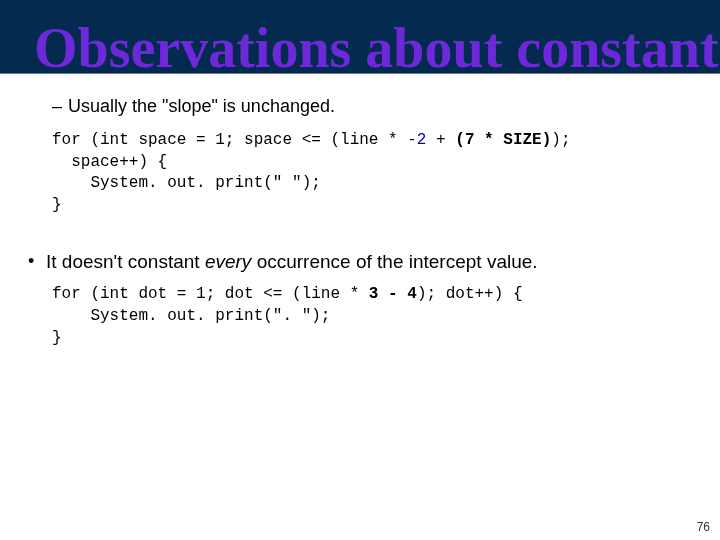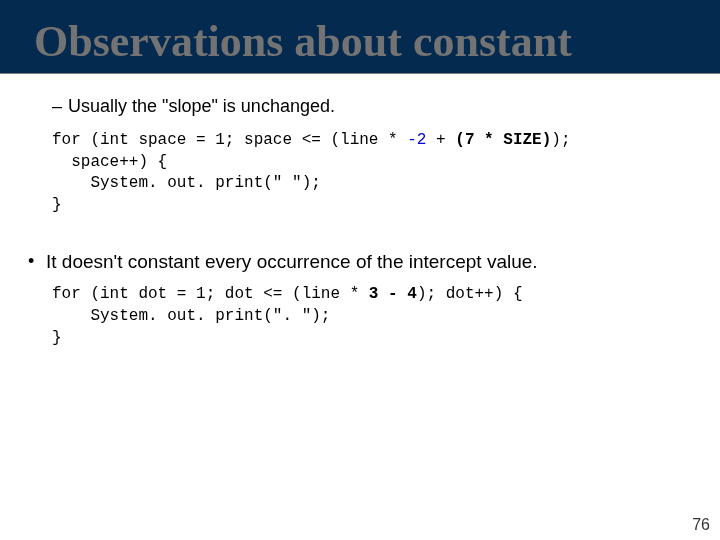--- a/index.html
+++ b/index.html
@@ -15,23 +15,23 @@
     top: 0; left: 0; right: 0;
     height: 74px;
     background: #042a4f;
     border-bottom: 1px solid #7a7a7a;
   }
   .title {
     position: absolute;
     left: 34px;
     top: 16px;
     font-family: "Times New Roman", Times, serif;
-    font-size: 44px;
+    font-size: 56px;
     font-weight: bold;
-    color: #737373;
+    color: #6d28d9;
     white-space: nowrap;
   }
   .content {
     position: absolute;
     top: 86px;
     left: 24px;
     right: 24px;
     font-size: 19px;
     line-height: 1.35;
   }
@@ -65,29 +65,29 @@
     font-size: 16px;
     white-space: pre;
     margin-left: 28px;
     margin-top: 10px;
     margin-bottom: 6px;
     line-height: 1.35;
   }
   .code-b { font-weight: bold; }
   .code-red { color: #b00000; font-weight: bold; }
   .code-blue { color: #0000cc; }
-  .italic { }
+  .italic { font-style: italic; }
   .sep {
     height: 26px;
   }
   .page-num {
     position: absolute;
     bottom: 6px;
     right: 10px;
-    font-size: 16px;
+    font-size: 12px;
     color: #333;
   }
 </style>
 </head>
 <body>
 
 <div class="header-band"></div>
 <div class="title">Observations about constant</div>
 
 <div class="content">

